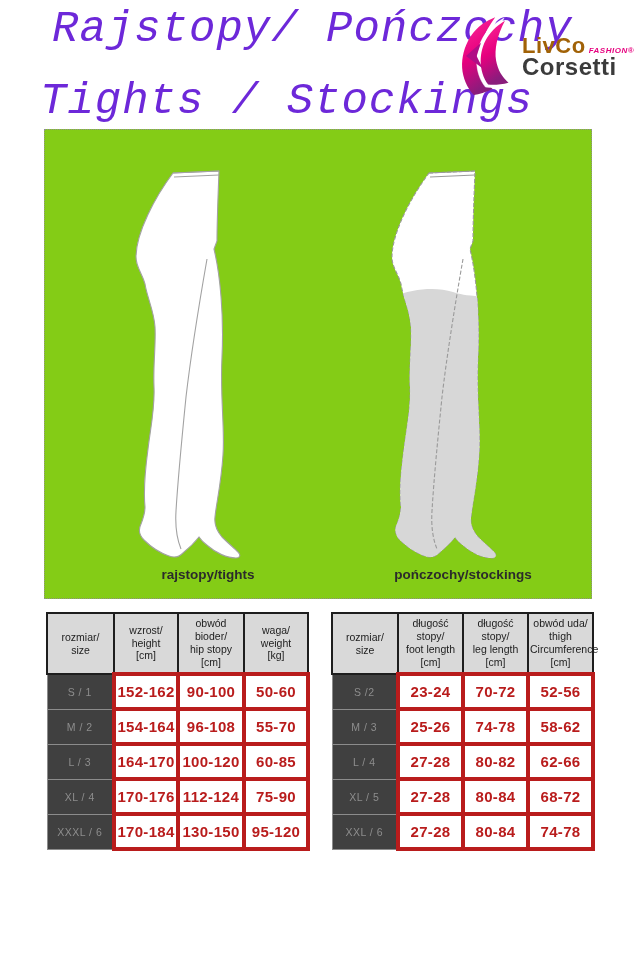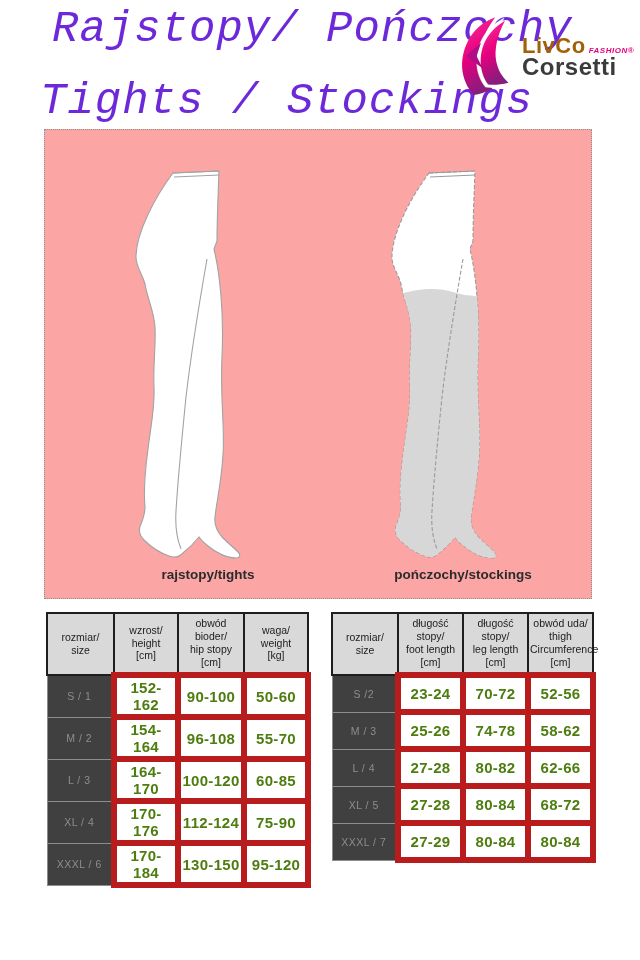--- a/index.html
+++ b/index.html
@@ -15,42 +15,42 @@
   .logo{position:absolute;left:458px;top:16px;width:175px;height:82px;display:flex;align-items:center;}
   .logo-swirl{width:62px;height:82px;flex:0 0 auto;}
   .logo-text{margin-left:2px;line-height:1;}
   .logo-row1{display:flex;align-items:baseline;}
   .brand-top{font-size:22px;font-weight:bold;color:#a16207;letter-spacing:0.5px;}
   .brand-fashion{font-size:8px;font-weight:bold;font-style:italic;color:#e6007e;margin-left:3px;letter-spacing:0.5px;}
   .brand-bottom{font-size:24px;font-weight:bold;color:#3b3b3b;margin-top:-2px;letter-spacing:0.5px;}
 
   
   .figure-box{position:absolute;left:44px;top:129px;width:546px;height:468px;
-              border:1px dotted #8f8f8f;background:#fca5a5;}
+              border:1px dotted #8f8f8f;background:#84cc16;}
   .legs-svg{position:absolute;width:150px;height:392px;top:39px;}
   .legs-tights{left:88px;}
   .legs-stockings{left:344px;}
   .figure-label{position:absolute;top:437px;width:200px;text-align:center;
                 font-size:13.5px;font-weight:600;color:#2b2b2b;}
   .label-tights{left:63px;}
   .label-stockings{left:318px;}
 
   
   table.size-table{position:absolute;top:612px;border-collapse:collapse;table-layout:fixed;}
   .table-left{left:46px;width:261px;}
   .table-right{left:331px;width:261px;}
   table.size-table th{
     height:58px;background:#d9d9d9;border:2px solid #1e1e1e;
     font-size:10.5px;font-weight:normal;color:#1c1c1c;line-height:1.22;
     white-space:pre-line;text-align:center;vertical-align:middle;padding:0 1px;}
   table.size-table td{height:29px;text-align:center;vertical-align:middle;}
   td.size-cell{background:#404040;border:1px solid #8c8c8c;
                font-size:10.5px;color:#8d8d8d;letter-spacing:0.5px;}
-  td.val-cell{background:#ffffff;border:6px solid #b91c1c;
-              font-size:15px;font-weight:600;color:#4d7c0f;letter-spacing:0.3px;}
+  td.val-cell{background:#ffffff;border:4px solid #b91c1c;
+              font-size:15px;font-weight:600;color:#b91c1c;letter-spacing:0.3px;}
 </style>
 </head>
 <body>
 
 <div class="page">
 
   <div class="title-line title-1">Rajstopy/ Pończochy</div>
   <div class="title-line title-2">Tights / Stockings</div>
 
   <div class="logo">
@@ -198,21 +198,21 @@
           <td class="val-cell">80-82</td>
           <td class="val-cell">62-66</td>
         </tr>
         <tr>
           <td class="size-cell">XL / 5</td>
           <td class="val-cell">27-28</td>
           <td class="val-cell">80-84</td>
           <td class="val-cell">68-72</td>
         </tr>
         <tr>
-          <td class="size-cell">XXXL / 7</td>
-          <td class="val-cell">27-29</td>
+          <td class="size-cell">XXL / 6</td>
+          <td class="val-cell">27-28</td>
           <td class="val-cell">80-84</td>
-          <td class="val-cell">80-84</td>
+          <td class="val-cell">74-78</td>
         </tr>
       </tbody>
   </table>
 
 </div>
 
 </body></html>

